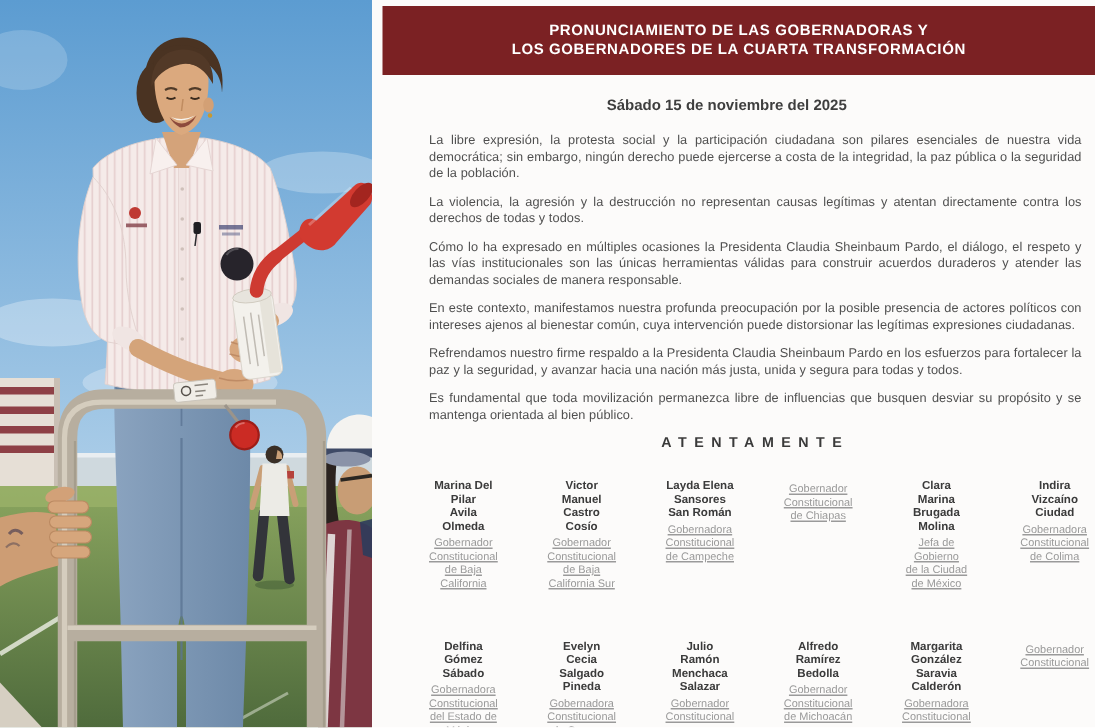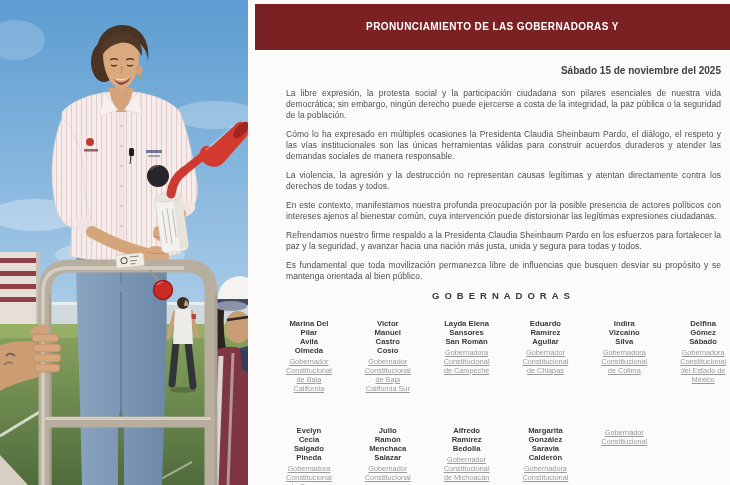--- a/index.html
+++ b/index.html
@@ -10,21 +10,21 @@
   
   .photo-pane{width:248px;height:485px;flex:none;position:relative;overflow:hidden;}
   .photo-pane svg{display:block;width:248px;height:485px;}
   
   .doc-pane{flex:1;height:485px;background:#fcfbfa;overflow:hidden;position:relative;}
   .banner{
     margin:4px 0 0 7px;height:46px;background:#7b2123;color:#ffffff;
     display:flex;flex-direction:column;align-items:center;justify-content:center;
     font-weight:700;font-size:10px;line-height:13.5px;letter-spacing:.4px;text-align:center;
   }
-  .date-row{margin:15px 9px 0 0;text-align:right;font-weight:700;font-size:10px;color:#3e3e3e;}
+  .date-row{margin:15px 9px 0 0;text-align:center;font-weight:700;font-size:10px;color:#3e3e3e;}
   .doc-body{margin-top:12px;padding:0 9px 0 38px;}
   .doc-body p{
     font-size:8.5px;line-height:11px;margin:0 0 8px 0;text-align:justify;
     color:#4f4f4f;letter-spacing:.05px;
   }
   .closing{
     margin-top:8px;text-align:center;font-weight:700;font-size:9.5px;
     letter-spacing:5px;color:#3a3a3a;
   }
   .signatories{
@@ -237,57 +237,63 @@
         <rect x="33" y="344" width="28" height="8" rx="4" fill="#d6a67c" stroke="#bb8a62" stroke-width="0.75"></rect>
         <rect x="33" y="354" width="28" height="8" rx="4" fill="#d6a67c" stroke="#bb8a62" stroke-width="0.75"></rect>
         <rect x="34" y="364" width="26" height="8" rx="4" fill="#d6a67c" stroke="#bb8a62" stroke-width="0.75"></rect>
       </g>
     </svg>
   </div>
 
   <div class="doc-pane">
     <div class="banner">
       <div>PRONUNCIAMIENTO DE LAS GOBERNADORAS Y</div>
+      <div>LOS GOBERNADORES DE LA CUARTA TRANSFORMACIÓN</div>
     </div>
     <div class="date-row">Sábado 15 de noviembre del 2025</div>
     <div class="doc-body">
       <div id="paras">
           <p>La libre expresión, la protesta social y la participación ciudadana son pilares esenciales de nuestra vida democrática; sin embargo, ningún derecho puede ejercerse a costa de la integridad, la paz pública o la seguridad de la población.</p>
+          <p>La violencia, la agresión y la destrucción no representan causas legítimas y atentan directamente contra los derechos de todas y todos.</p>
           <p>Cómo lo ha expresado en múltiples ocasiones la Presidenta Claudia Sheinbaum Pardo, el diálogo, el respeto y las vías institucionales son las únicas herramientas válidas para construir acuerdos duraderos y atender las demandas sociales de manera responsable.</p>
-          <p>La violencia, la agresión y la destrucción no representan causas legítimas y atentan directamente contra los derechos de todas y todos.</p>
           <p>En este contexto, manifestamos nuestra profunda preocupación por la posible presencia de actores políticos con intereses ajenos al bienestar común, cuya intervención puede distorsionar las legítimas expresiones ciudadanas.</p>
           <p>Refrendamos nuestro firme respaldo a la Presidenta Claudia Sheinbaum Pardo  en los esfuerzos para fortalecer la paz y la seguridad, y avanzar hacia una nación más justa, unida y segura para todas y todos.</p>
           <p>Es fundamental que toda movilización permanezca libre de influencias que busquen desviar su propósito y se mantenga orientada al bien público.</p>
         </div>
-      <div class="closing">GOBERNADORAS</div>
+      <div class="closing">ATENTAMENTE</div>
       <div class="signatories" id="sigs">
           <div class="sig">
             <div class="sig-name">Marina Del Pilar
 Avila Olmeda</div>
             <div class="sig-title">Gobernador Constitucional
 de Baja California</div>
           </div>
           <div class="sig">
             <div class="sig-name">Victor Manuel Castro Cosío</div>
             <div class="sig-title">Gobernador Constitucional
 de Baja California Sur</div>
           </div>
           <div class="sig">
             <div class="sig-name">Layda Elena
 Sansores San Román</div>
             <div class="sig-title">Gobernadora Constitucional
 de Campeche</div>
           </div>
           <div class="sig">
-            <div class="sig-name">Eduardo Ramírez Aguilar</div>
             <div class="sig-title">Gobernador Constitucional
 de Chiapas</div>
           </div>
           <div class="sig">
-            <div class="sig-name">Indira Vizcaíno Silva</div>
+            <div class="sig-name">Clara Marina
+Brugada Molina</div>
+            <div class="sig-title">Jefa de Gobierno
+de la Ciudad de México</div>
+          </div>
+          <div class="sig">
+            <div class="sig-name">Indira Vizcaíno Ciudad</div>
             <div class="sig-title">Gobernadora Constitucional
 de Colima</div>
           </div>
           <div class="sig">
             <div class="sig-name">Delfina Gómez Sábado</div>
             <div class="sig-title">Gobernadora Constitucional
 del Estado de México</div>
           </div>
           <div class="sig">
             <div class="sig-name">Evelyn Cecia

